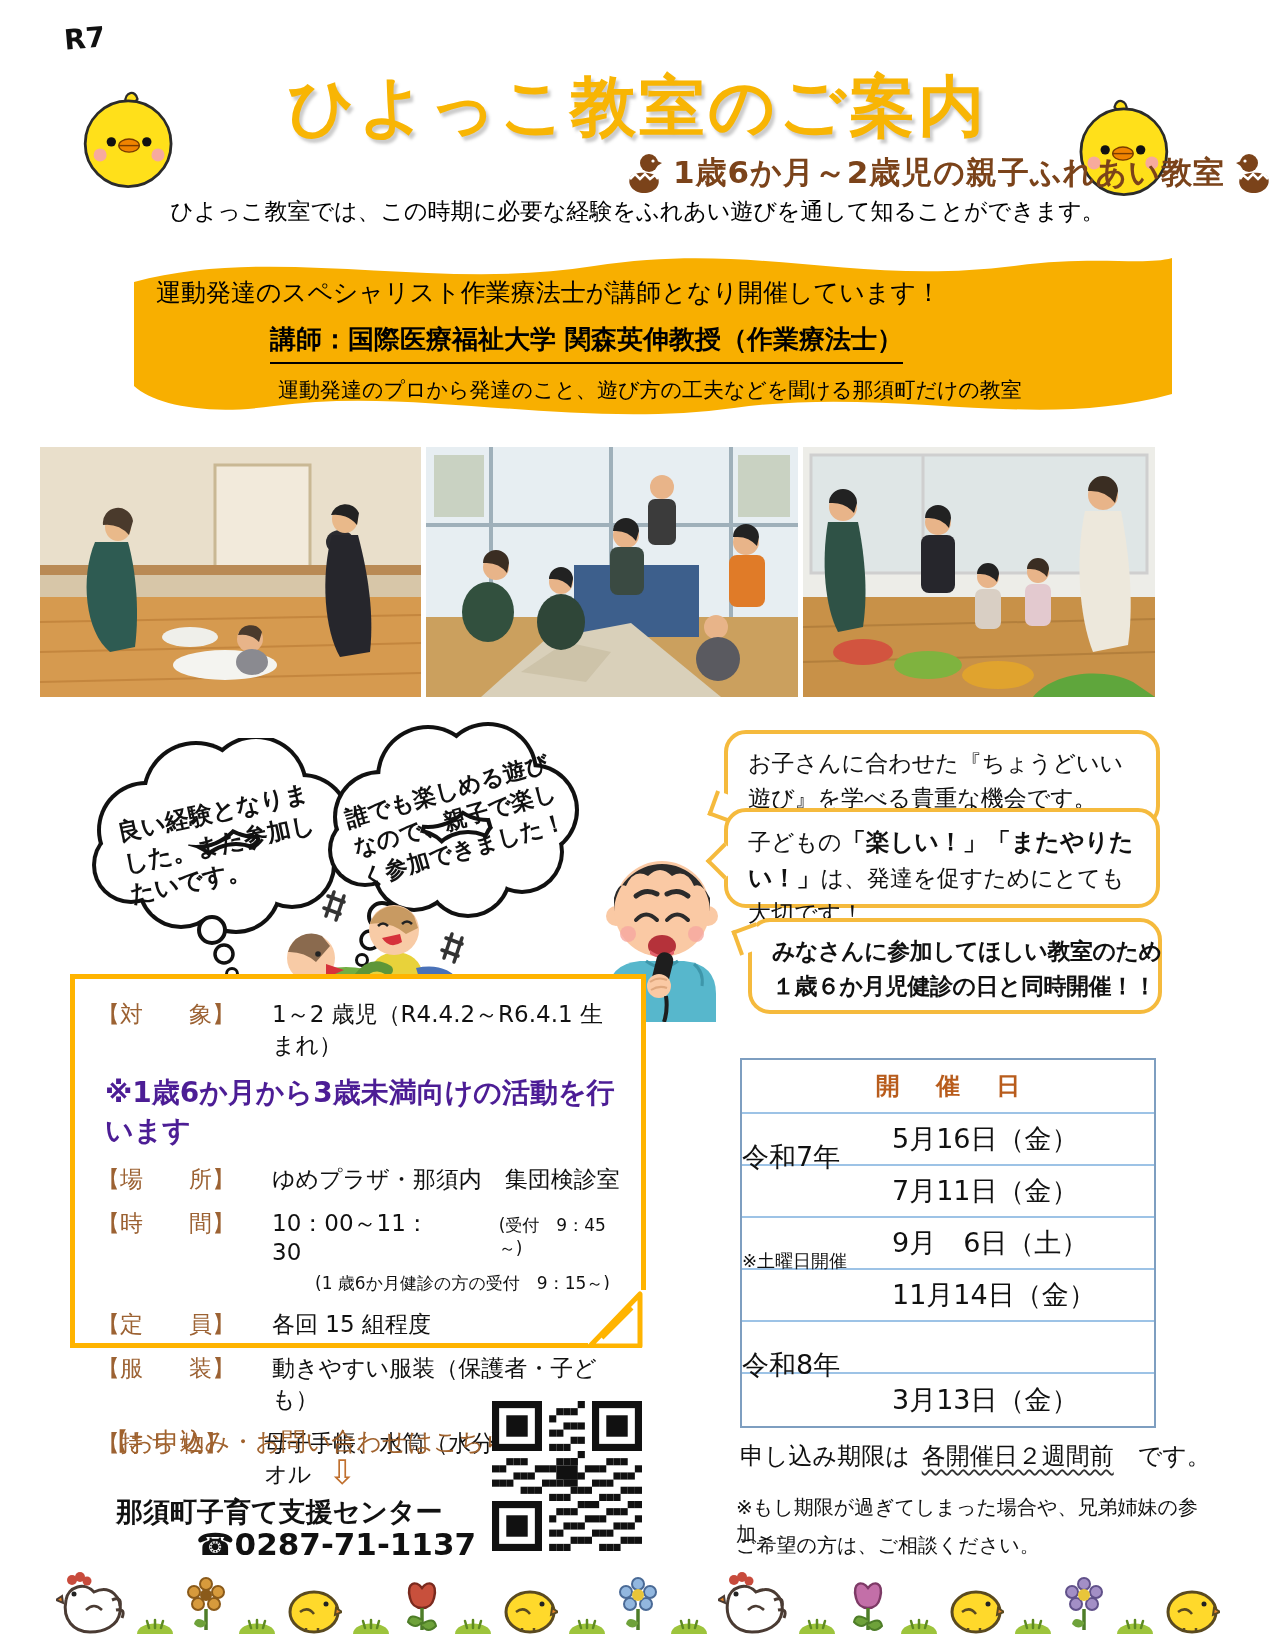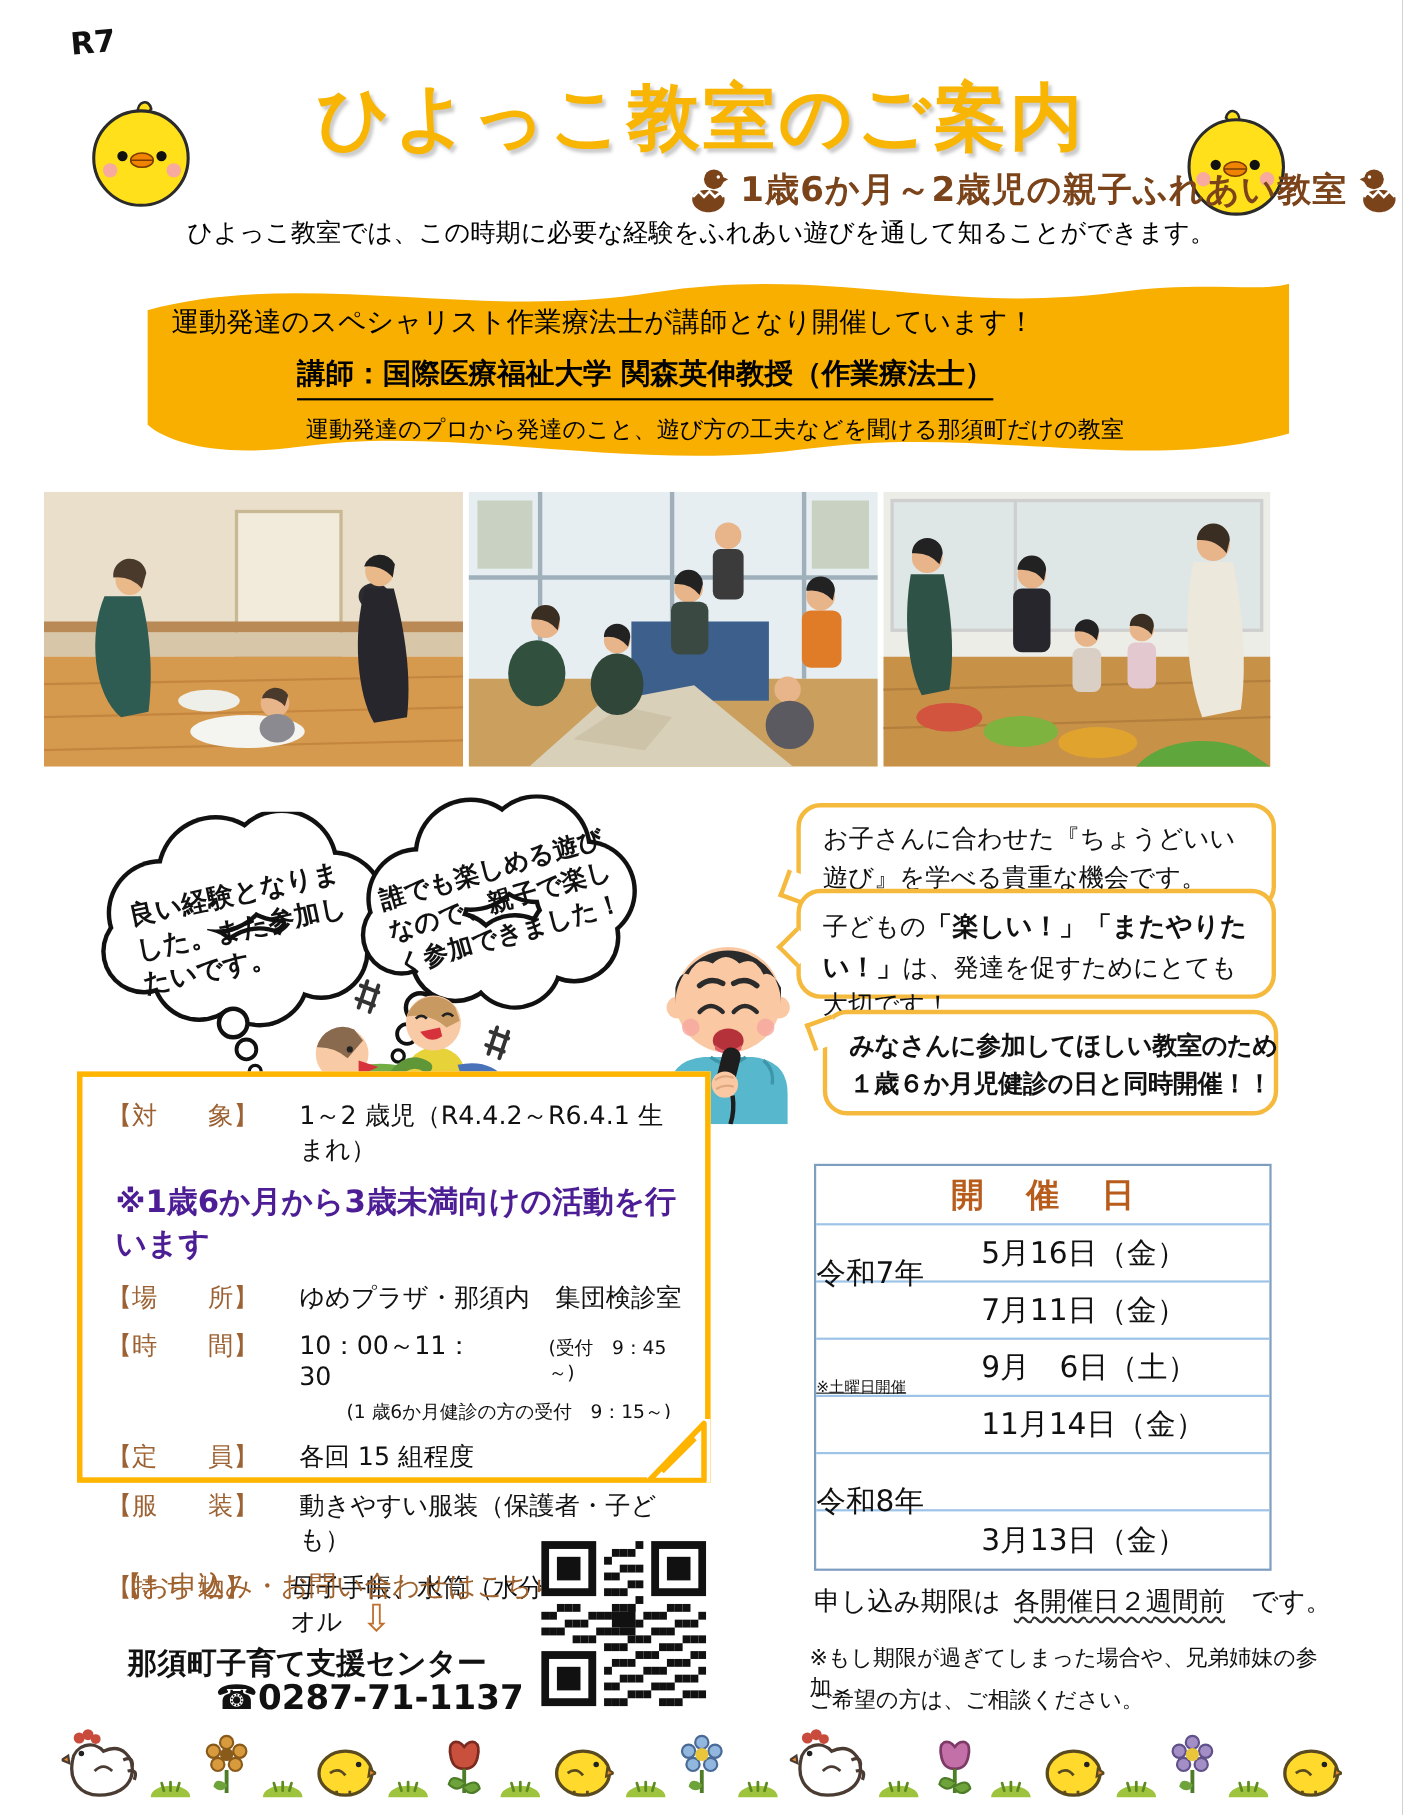--- a/index.html
+++ b/index.html
@@ -57,25 +57,25 @@
   .irow { display:flex; align-items:baseline; margin-bottom:13px; font-size:23px;gap:37px; }
   .ilabel { color:#9C6233; white-space:pre; flex:none; }
   .ival { color:#111; }
   .inote { font-size:17px; margin-left:10px; color:#111; }
   .isub { font-size:28px; font-weight:700; margin:0 0 14px 8px; color:#4c1d95; }
   .isub2 { font-size:17px; margin:-6px 0 14px 218px; color:#111; }
   .fold { position:absolute; right:-5px; bottom:-5px; width:58px; height:58px; }
 
   
   .schedule { position:absolute; left:740px; top:1058px; width:416px; border:2.5px solid #7E9EC0; background:#fff; }
-  .sch-header { height:54px; display:flex; align-items:center; justify-content:center; font-size:30px; font-weight:700; color:#B85C1C; letter-spacing:14px; padding-left:14px; border-bottom:2.5px solid #9DC3E6; }
+  .sch-header { height:54px; display:flex; align-items:center; justify-content:center; font-size:24px; font-weight:700; color:#B85C1C; letter-spacing:14px; padding-left:14px; border-bottom:2.5px solid #9DC3E6; }
   .sch-row { height:52px; display:flex; align-items:center; border-bottom:2.5px solid #9DC3E6; font-size:27px; color:#111; }
   .sch-row:last-child { border-bottom:none; }
   .sch-year { width:150px; padding-left:0; display:flex; align-items:center; white-space:nowrap;margin-top:36px; }
-  .sch-note { font-size:14px;text-decoration:underline; }
+  .sch-note { font-size:18px; }
   .sch-date { flex:1; white-space:nowrap; }
 
   
   .contact-heading { position:absolute; left:104px; top:1424px; font-size:25px; color:#A0622D; }
   .contact-heading .arrow-right { color:#999; margin-left:6px; font-size:28px; }
   .arrow-down { position:absolute; left:328px; top:1452px; font-size:34px; color:#C0702F; }
   .contact-name { position:absolute; left:116px; top:1494px; font-size:27px; font-weight:700; color:#111; }
   .contact-phone { position:absolute; left:196px; top:1526px; font-size:31px; font-weight:700; color:#111; }
   .qr { position:absolute; left:492px; top:1396px; width:150px; height:160px; }
 

